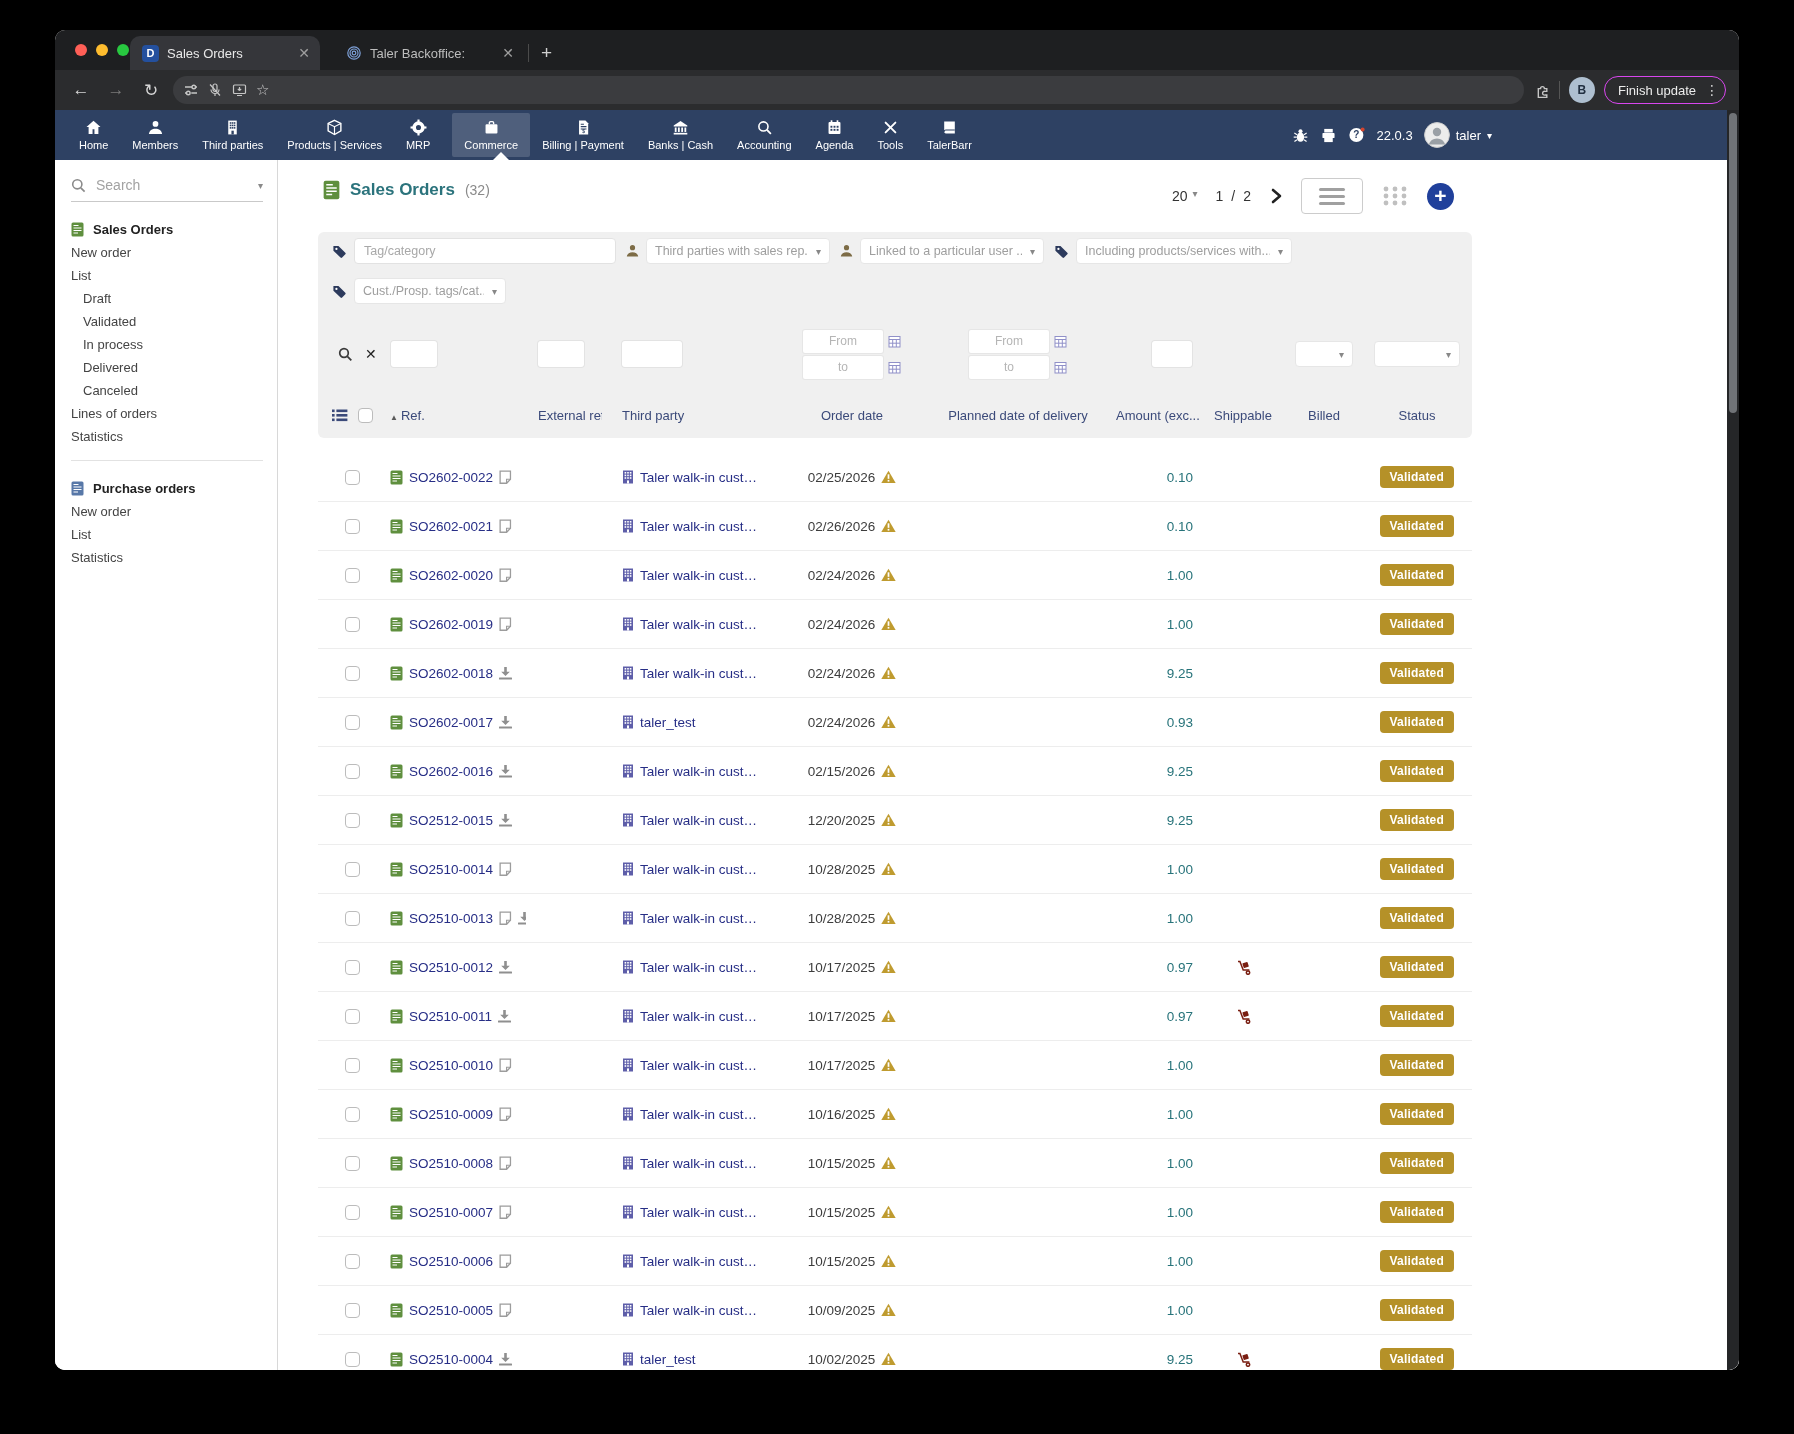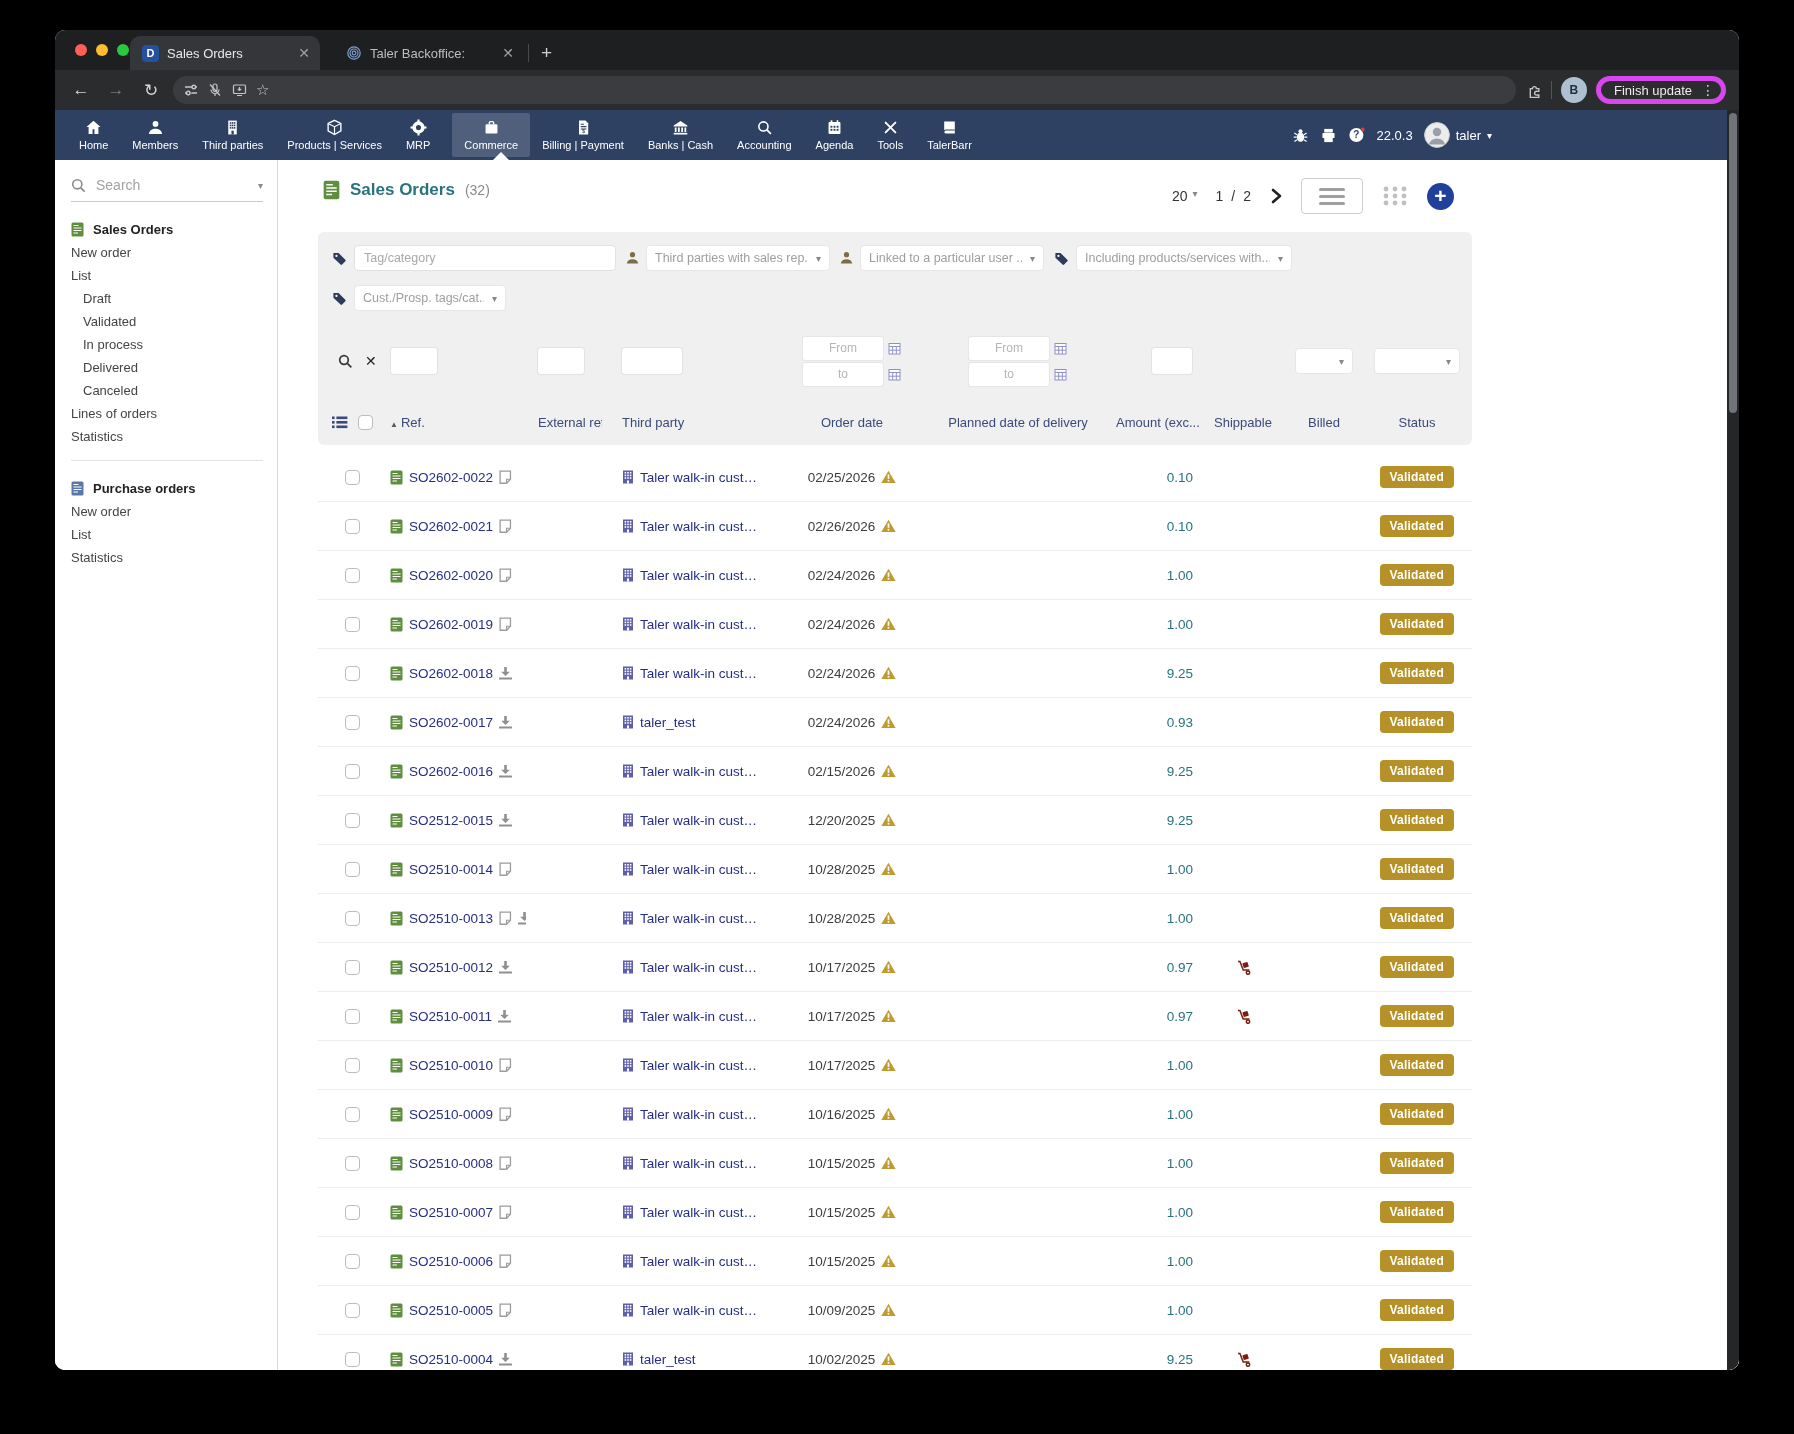--- a/index.html
+++ b/index.html
@@ -23,21 +23,21 @@
   .navbtn{font-size:17px;color:#d6d6d6;width:26px;text-align:center;cursor:pointer;}
   .navbtn.dim{color:#7a7a7a;}
   .omnibox{flex:1;height:28px;background:#3b3c3f;border-radius:15px;display:flex;align-items:center;padding:0 10px;gap:8px;}
   .omnibox .url{font-size:13px;white-space:nowrap;overflow:hidden;flex:1;}
   .omnibox .url .host{color:#e8e8e8;}
   .omnibox .url .path{color:#9a9a9a;}
   .obicon{display:flex;align-items:center;cursor:pointer;}
   .star{color:#c6c6c6;font-size:15px;cursor:pointer;}
   .tb-divider{width:1px;height:18px;background:#555;}
   .avatar-b{width:26px;height:26px;border-radius:50%;background:#aebfd0;color:#223041;font-size:12px;font-weight:bold;display:flex;align-items:center;justify-content:center;cursor:pointer;}
-  .finish{height:28px;border:5px solid #d946ef;border-radius:15px;color:#ececec;font-size:13px;display:flex;align-items:center;gap:9px;padding:0 6px 0 13px;cursor:pointer;white-space:nowrap;}
+  .finish{height:28px;border:1px solid #d946ef;border-radius:15px;color:#ececec;font-size:13px;display:flex;align-items:center;gap:9px;padding:0 6px 0 13px;cursor:pointer;white-space:nowrap;}
   .kebab{color:#d0d0d0;font-size:14px;letter-spacing:0;}
 
   
   .page{flex:1;position:relative;background:#fff;overflow:hidden;}
   .dnav{height:50px;background:#2e4163;display:flex;align-items:center;padding-left:12px;position:relative;}
   .dnav-item{display:flex;flex-direction:column;align-items:center;gap:3px;padding:6px 12px;color:#fff;font-size:11px;cursor:pointer;border-radius:2px;white-space:nowrap;}
   .dnav-item.active{background:rgba(255,255,255,.16);margin-left:10px;}
   .dnav-right{position:absolute;right:247px;top:0;height:100%;display:flex;align-items:center;gap:11px;color:#fff;font-size:13px;}
   .dnav-right .ver{font-size:13px;}
   .dnav-user{display:flex;align-items:center;gap:6px;cursor:pointer;}
@@ -62,21 +62,21 @@
   .page-title{font-size:17px;font-weight:bold;color:#2b737c;}
   .title-count{font-size:14px;color:#8a8a8a;}
   .list-controls{position:absolute;top:18px;right:285px;display:flex;align-items:center;gap:18px;}
   .psize{font-size:14px;color:#333;display:flex;gap:5px;cursor:pointer;}
   .caret-g{color:#888;font-size:10px;}
   .pageno{font-size:14px;color:#333;display:flex;gap:8px;}
   .viewbtn{width:62px;height:36px;border:1px solid #ccc;border-radius:4px;background:#fff;display:flex;flex-direction:column;justify-content:center;align-items:center;gap:4px;cursor:pointer;}
   .viewbtn .bar{width:26px;height:3px;border-radius:2px;background:#a0a0a0;}
   .plusbtn{width:27px;height:27px;border-radius:50%;background:#20409b;color:#fff;display:flex;align-items:center;justify-content:center;font-size:21px;font-weight:bold;cursor:pointer;line-height:1;padding-bottom:2px;}
 
-  .filter-panel{position:absolute;left:40px;top:72px;width:1154px;background:#f0f0f0;border-radius:6px;padding-top:8px;}
+  .filter-panel{position:absolute;left:40px;top:72px;width:1154px;background:#f0f0f0;border-radius:6px;padding-top:1px;}
   .frow{display:flex;align-items:center;gap:10px;padding:0 14px;height:36px;}
   .frow2{height:36px;margin-top:4px;}
   .fgroup{display:flex;align-items:center;gap:7px;}
   .finput{height:26px;background:#fff;border:1px solid #e2e2e2;border-radius:4px;font-size:12.5px;color:#444;padding:0 9px;outline:0;}
   .finput::placeholder{color:#a8a8a8;}
   .fdd{height:26px;background:#fff;border:1px solid #e6e6e6;border-radius:4px;font-size:12.5px;color:#9e9e9e;display:flex;align-items:center;justify-content:space-between;gap:8px;padding:0 8px;cursor:pointer;white-space:nowrap;overflow:hidden;}
 
   .grid{display:grid;grid-template-columns:60px 148px 76px 170px 160px 172px 96px 86px 76px 110px;align-items:center;}
   .search-row{height:78px;margin-top:6px;}
   .scell{display:flex;align-items:center;justify-content:center;gap:8px;}

